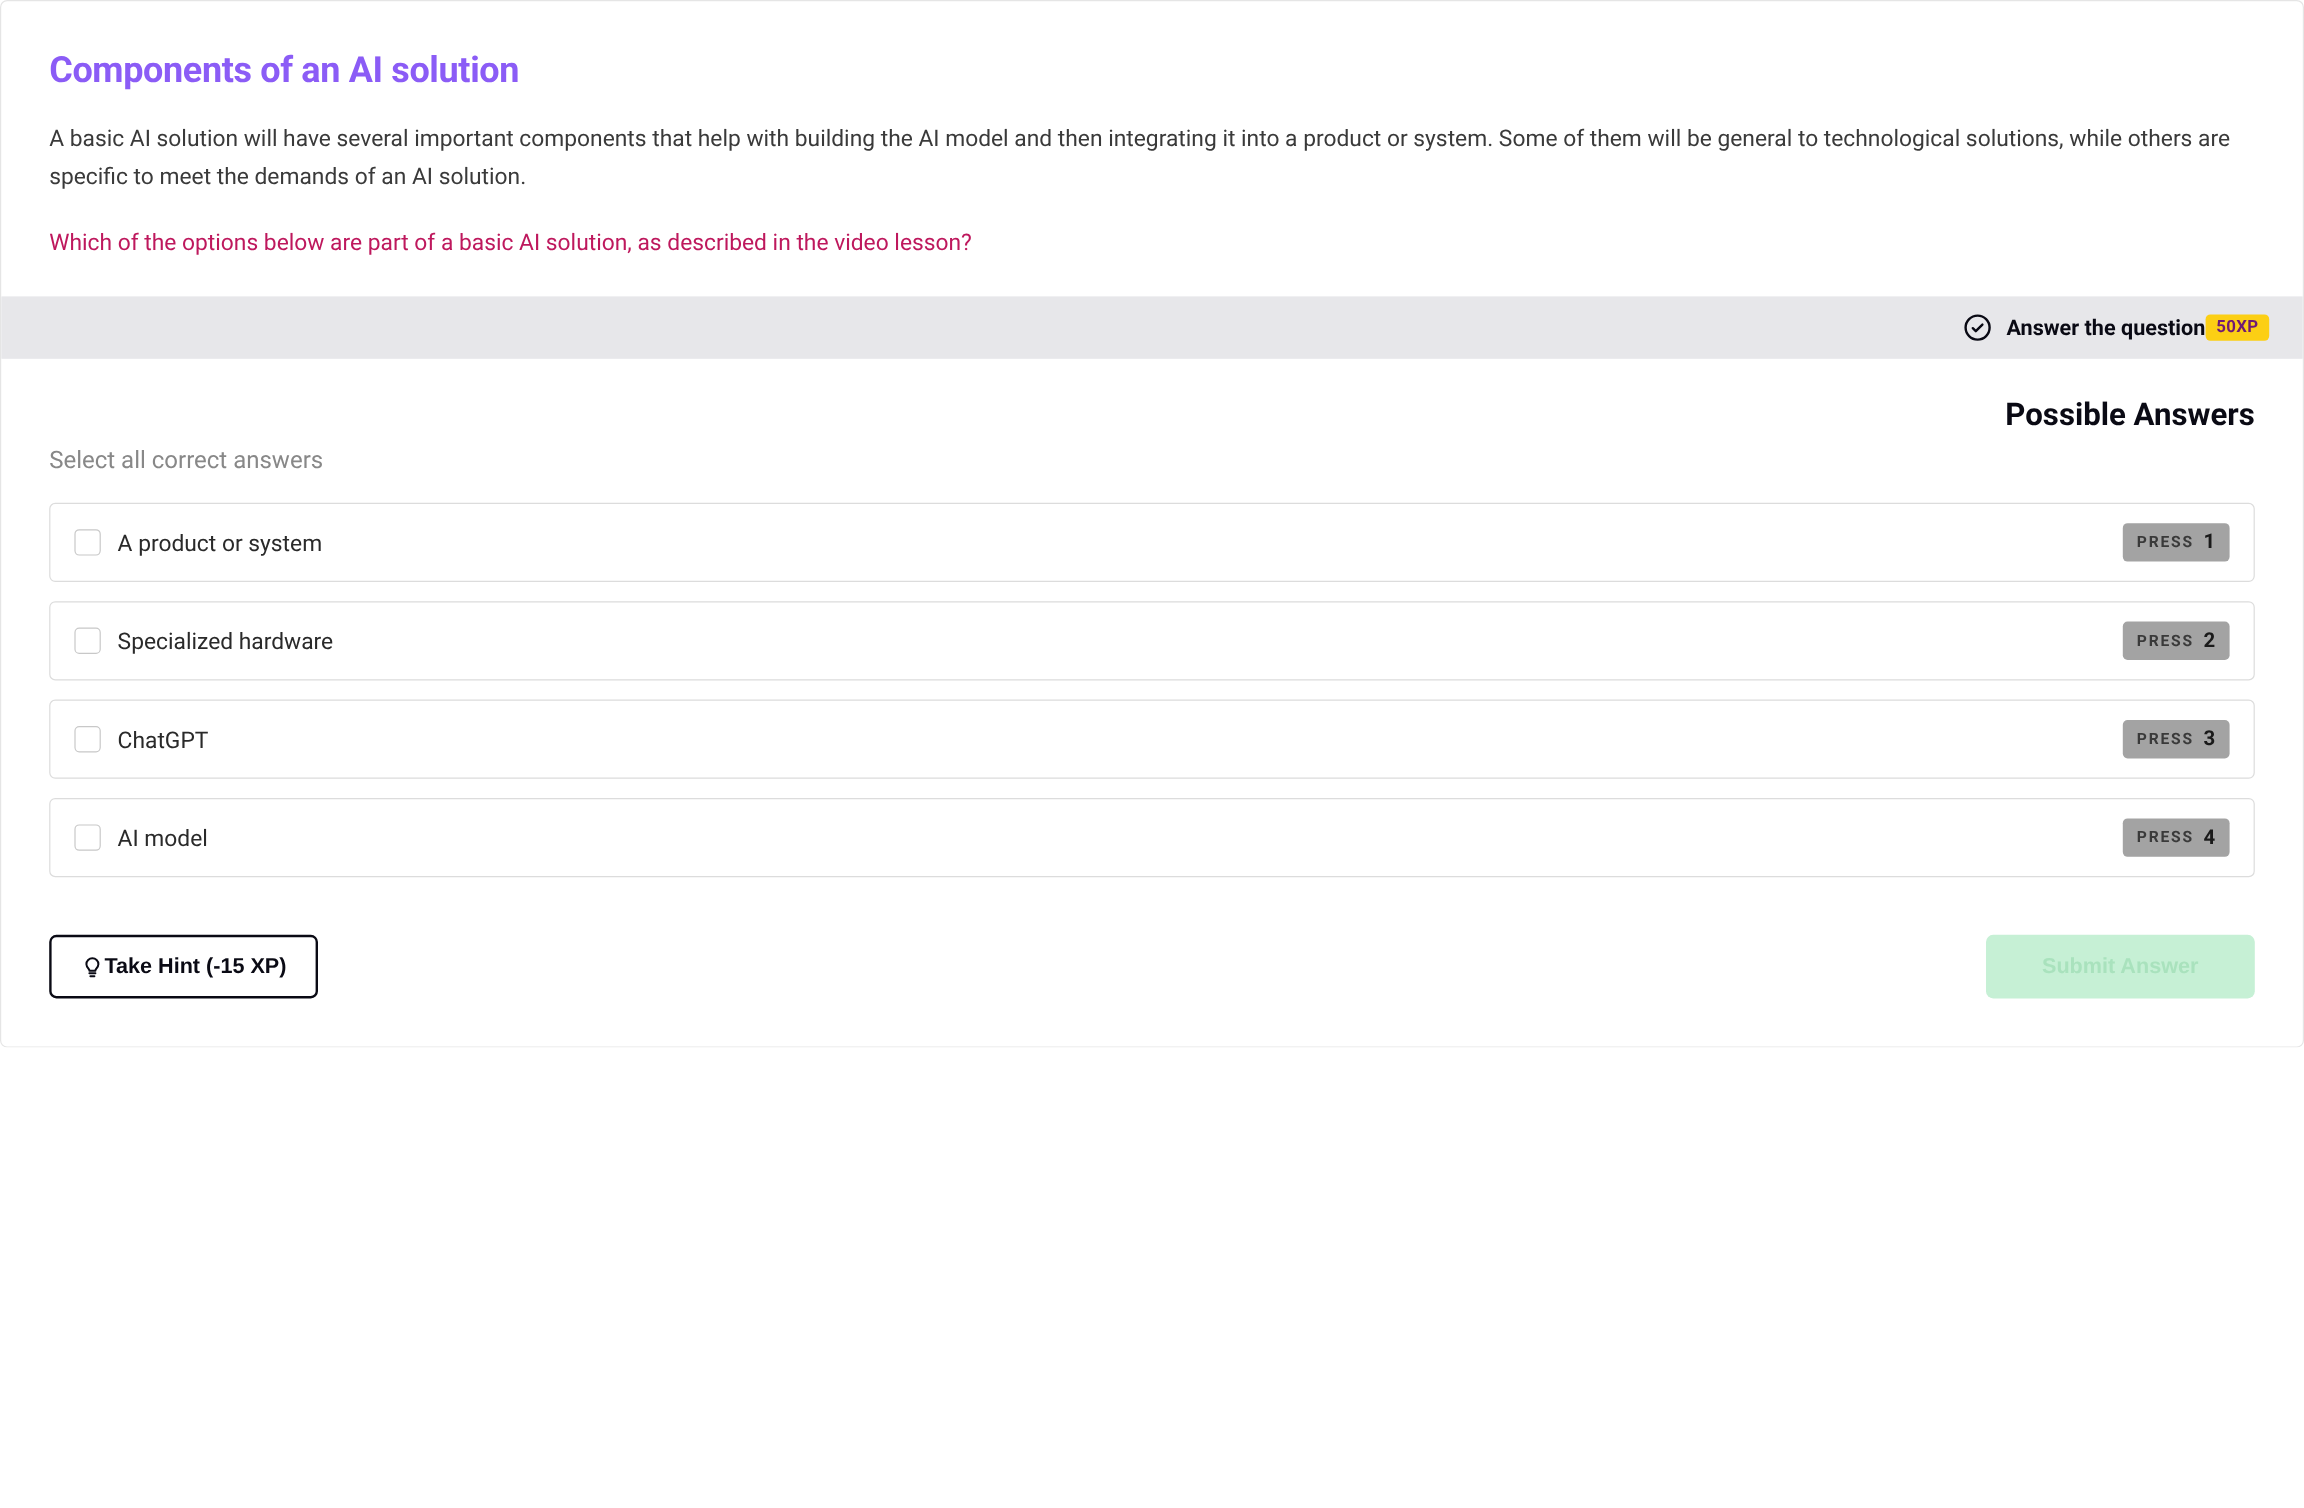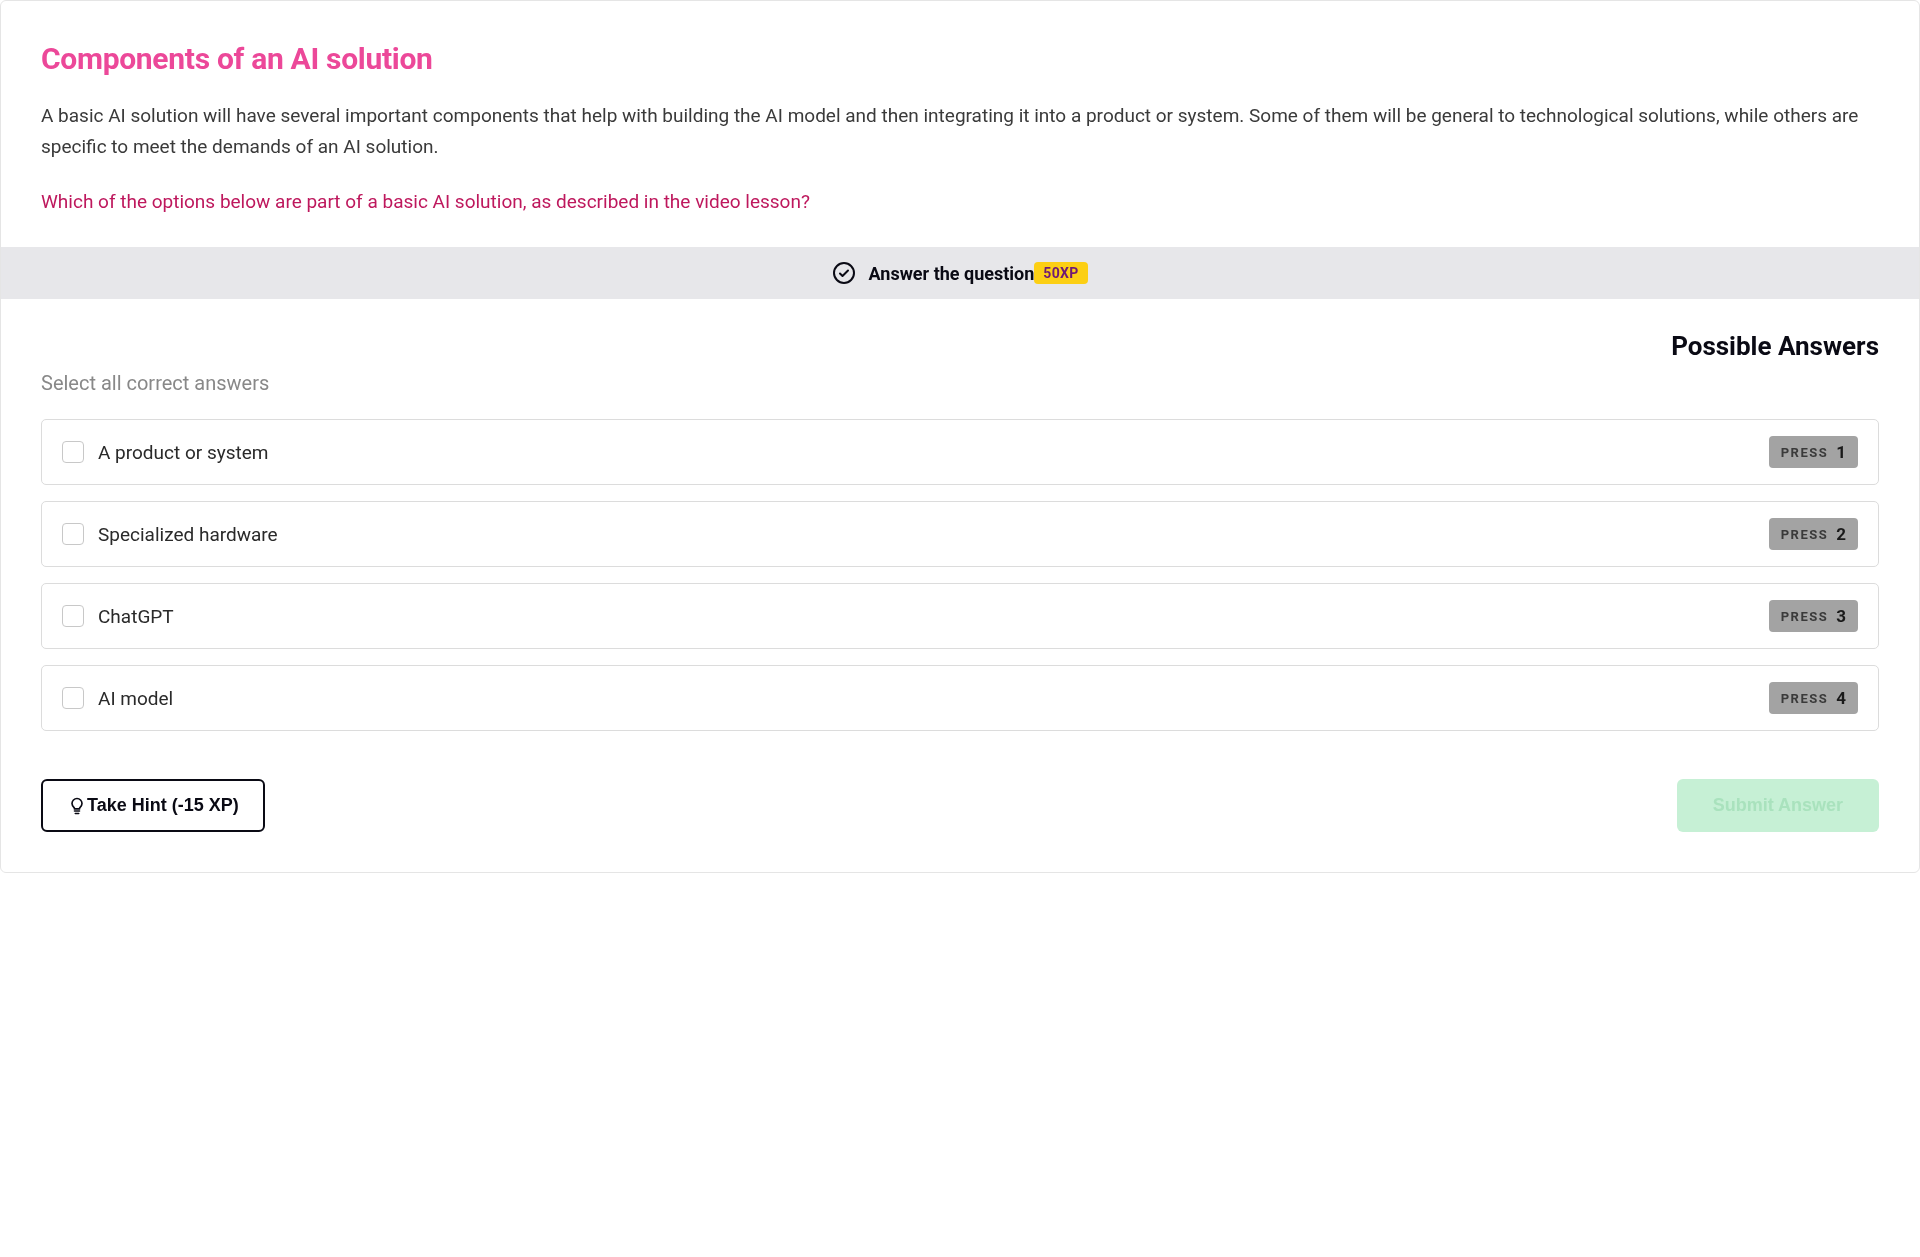--- a/index.html
+++ b/index.html
@@ -18,39 +18,39 @@
       border: 1px solid #e5e5e5;
       border-radius: 6px;
       overflow: hidden;
     }
     .header-section {
       padding: 40px 40px 30px 40px;
     }
     .title {
       font-size: 30px;
       font-weight: 700;
-      color: #ec4899;
+      color: #8b5cf6;
       margin-bottom: 24px;
       letter-spacing: -0.3px;
     }
     .description {
       font-size: 19px;
       line-height: 1.65;
       color: #3a3a3a;
       margin-bottom: 24px;
     }
     .question {
       font-size: 19px;
       line-height: 1.6;
       color: #be185d;
     }
     .instruction-bar {
       display: flex;
       align-items: center;
-      justify-content: center;
+      justify-content: flex-end;
       background: #e7e7ea;
       padding: 14px 28px;
     }
     .instruction-left {
       display: flex;
       align-items: center;
       gap: 12px;
     }
     .check-icon {
       width: 24px;
@@ -157,21 +157,21 @@
     }
     .bulb-icon {
       width: 20px;
       height: 20px;
       flex-shrink: 0;
     }
     .submit-button {
       background: #c6f0d5;
       color: #a9e2bd;
       border: none;
-      padding: 16px 36px;
+      padding: 16px 47px;
       border-radius: 6px;
       font-size: 18px;
       font-weight: 700;
       cursor: not-allowed;
     }
   </style>
 </head>
 <body>
 
 <div class="container">

